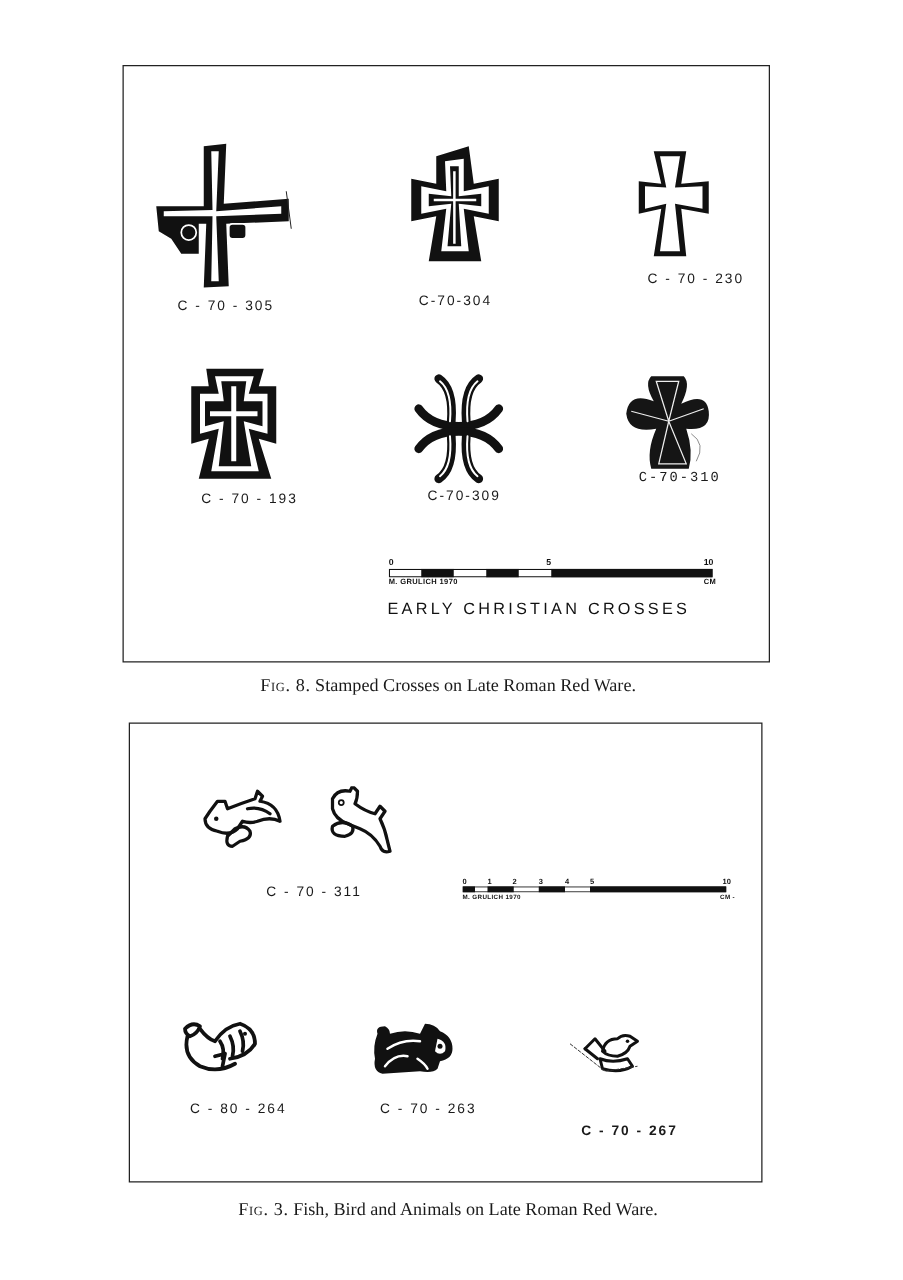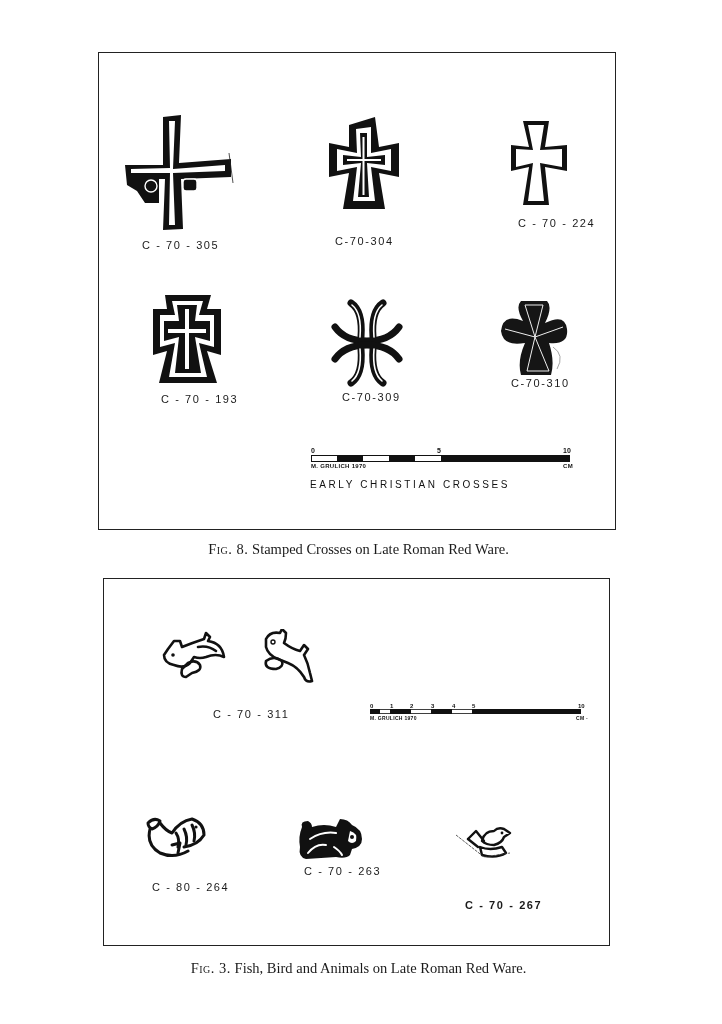--- a/index.html
+++ b/index.html
@@ -8,21 +8,21 @@
   .fig8 { left: 98px; top: 52px; width: 518px; height: 478px; }
   .fig9 { left: 103px; top: 578px; width: 507px; height: 368px; }
   .item { position: absolute; }
   .item svg { display: block; }
   .label { position: absolute; font-family: "Liberation Sans", sans-serif; font-size: 11px; letter-spacing: 1.6px; color: #1a1a1a; white-space: nowrap; }
   .caption { position: absolute; left: 0; width: 717px; text-align: center; font-family: "Liberation Serif", serif; font-size: 14.5px; color: #1a1a1a; }
   .caption .fig { font-variant: small-caps; letter-spacing: 0.5px; }
   .scalebar { position: absolute; }
   .scale-num { position: absolute; font-size: 7px; font-weight: bold; font-family: "Liberation Sans", sans-serif; }
   .scale-credit { position: absolute; font-size: 6px; font-weight: bold; font-family: "Liberation Sans", sans-serif; letter-spacing: 0.3px; white-space: nowrap; }
-  .plate-title { position: absolute; font-size: 10px; letter-spacing: 2.6px; font-family: "Liberation Sans", sans-serif; white-space: nowrap; }
+  .plate-title { position: absolute; font-size: 13px; letter-spacing: 2.6px; font-family: "Liberation Sans", sans-serif; white-space: nowrap; }
 </style>
 </head>
 <body>
 
 <div class="plate fig8">
 
   <div class="item" style="left:24px; top:60px;">
     <svg width="112" height="120" viewBox="0 0 112 120">
       <path d="M40 4 L58 2 L56 50 L108 46 L108 64 L58 66 L60 116 L40 117 L42 66 L36 66 L36 90 L22 90 L14 78 L4 72 L2 52 L40 52 Z" fill="#111"></path>
       <path d="M46 8 L52 8 L50 56 L102 52 L102 58 L50 60 L52 112 L46 112 L47 60 L8 60 L8 56 L47 55 Z" fill="#fff"></path>
@@ -42,21 +42,21 @@
     </svg>
   </div>
   <div class="label" style="left:236px; top:172px;margin-top:10px;">C-70-304</div>
 
   <div class="item" style="left:410px; top:66px;">
     <svg width="60" height="90" viewBox="0 0 60 90">
       <path d="M14 2 L40 2 L36 28 L58 26 L58 52 L36 48 L40 86 L14 86 L20 48 L2 52 L2 26 L20 28 Z" fill="#111"></path>
       <path d="M19 6 L35 6 L31 31 L53 30 L53 48 L31 44 L35 82 L19 82 L24 44 L7 48 L7 30 L24 31 Z" fill="#fff"></path>
     </svg>
   </div>
-  <div class="label" style="left:419px; top:164px;">C - 70 - 224</div>
+  <div class="label" style="left:419px; top:164px;">C - 70 - 230</div>
 
   <div class="item" style="left:52px; top:240px;">
     <svg width="72" height="92" viewBox="0 0 72 92">
       <path d="M14 2 L60 2 L56 16 L70 16 L70 62 L56 58 L66 90 L8 90 L16 58 L2 62 L2 16 L16 16 Z" fill="#111"></path>
       <path d="M21 8 L52 8 L48 22 L63 22 L63 54 L48 50 L56 84 L18 84 L24 50 L9 54 L9 22 L24 22 Z" fill="#fff"></path>
       <path d="M26 12 L46 12 L44 28 L59 28 L59 48 L44 44 L50 80 L24 80 L28 44 L13 48 L13 28 L28 28 Z" fill="#111"></path>
       <path d="M34 16 L38 16 L38 76 L34 76 Z M17 36 L55 36 L55 40 L17 40 Z" fill="#fff"></path>
     </svg>
   </div>
   <div class="label" style="left:62px; top:340px;">C - 70 - 193</div>
@@ -81,21 +81,21 @@
   </div>
   <div class="label" style="left:243px; top:338px;">C-70-309</div>
 
   <div class="item" style="left:400px; top:246px;">
     <svg width="72" height="80" viewBox="0 0 72 80">
       <path d="M22 2 L48 2 Q54 8 46 24 Q66 14 68 30 Q70 46 50 44 Q56 62 52 76 L22 76 Q18 62 26 44 Q4 48 2 32 Q4 14 24 22 Q16 8 22 2 Z" fill="#151515"></path>
       <path d="M26 6 L44 6 L36 38 Z M36 38 L6 30 M36 38 L64 28 M36 38 L28 72 L50 72 Z" fill="none" stroke="#eee" stroke-width="1"></path>
       <path d="M54 48 Q66 56 58 70" fill="none" stroke="#666" stroke-width="0.6"></path>
     </svg>
   </div>
-  <div class="label" style="left:412px; top:324px;">C-70-310</div>
+  <div class="label" style="left:412px; top:324px;font-family:Liberation Mono, monospace;">C-70-310</div>
 
   <div class="scalebar" style="left:212px; top:394px; width:270px; height:30px;">
     <span class="scale-num" style="left:0px; top:0px;">0</span>
     <span class="scale-num" style="left:126px; top:0px;">5</span>
     <span class="scale-num" style="left:252px; top:0px;">10</span>
     <svg style="position:absolute; left:0; top:8px;" width="260" height="7" viewBox="0 0 260 7">
       <rect x="0.5" y="0.5" width="258" height="6" fill="#fff" stroke="#111" stroke-width="1"></rect>
       <rect x="26" y="0" width="26" height="7" fill="#111"></rect>
       <rect x="78" y="0" width="26" height="7" fill="#111"></rect>
       <rect x="130" y="0" width="129" height="7" fill="#111"></rect>
@@ -173,21 +173,21 @@
       <path d="M6 10 Q4 4 12 4 Q16 6 16 10 Q28 6 40 10 L44 2 Q52 2 56 8 Q66 12 66 22 Q66 30 56 32 L54 38 Q50 42 40 40 L10 42 Q2 40 4 30 Q2 20 6 10 Z" fill="#111"></path>
       <g fill="none" stroke="#fff" stroke-width="2" stroke-linecap="round">
         <path d="M14 22 Q26 14 40 16"></path>
         <path d="M12 36 Q20 26 30 28"></path>
         <path d="M38 30 Q44 34 46 38"></path>
       </g>
       <path d="M54 14 Q62 16 60 24 Q56 28 52 24 Z" fill="#fff"></path>
       <circle cx="56" cy="20" r="2" fill="#111"></circle>
     </svg>
   </div>
-  <div class="label" style="left:200px; top:286px;">C - 70 - 263</div>
+  <div class="label" style="left:200px; top:302px;">C - 70 - 263</div>
 
   <div class="item" style="left:352px; top:246px;">
     <svg width="58" height="36" viewBox="0 0 58 36">
       <g fill="none" stroke="#111" stroke-width="2.4" stroke-linejoin="round" stroke-linecap="round">
         <path d="M12 14 L20 6 L28 16"></path>
         <path d="M12 14 L22 22"></path>
         <path d="M26 16 Q28 6 38 6 Q42 2 48 4 L54 8 L48 12 Q46 18 38 20 Q30 20 26 16 Z"></path>
         <path d="M24 22 Q34 26 46 22 L50 28 Q40 34 26 30 Z"></path>
       </g>
       <circle cx="46" cy="8" r="1.4" fill="#111"></circle>

